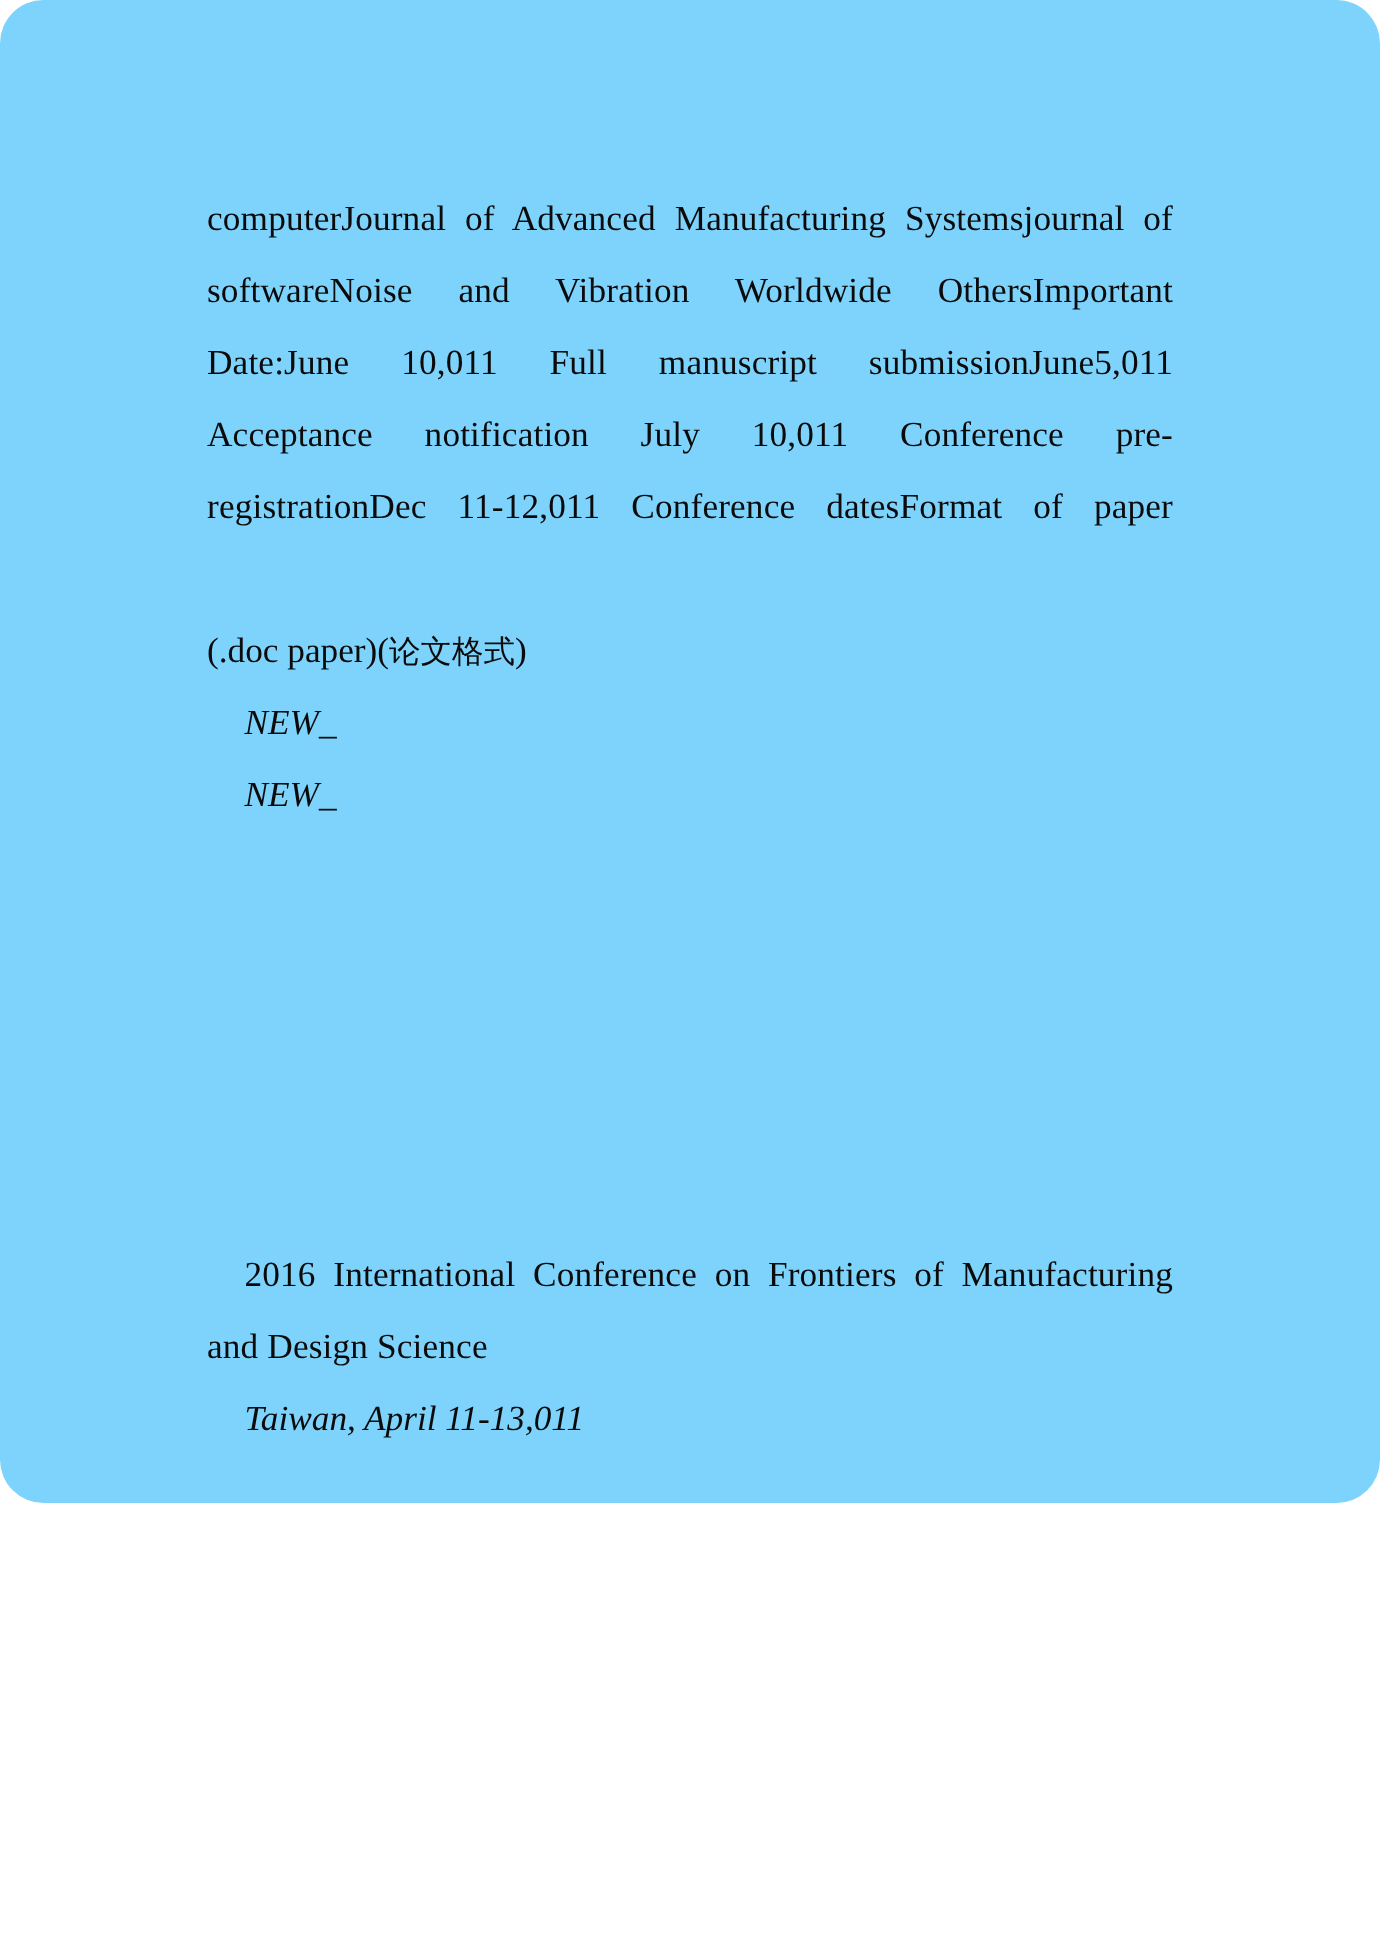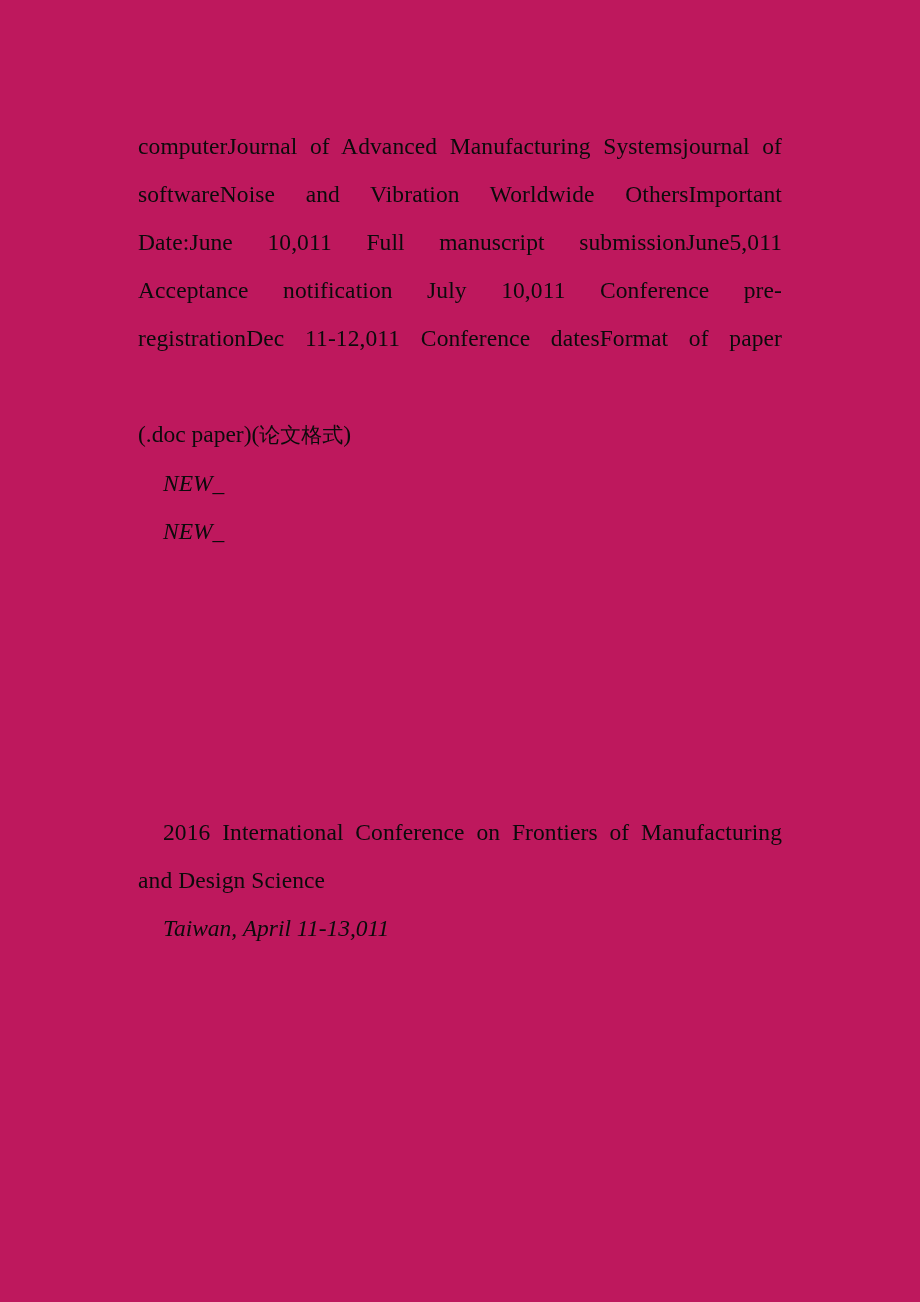--- a/index.html
+++ b/index.html
@@ -12,23 +12,24 @@
     height: 1302px;
     overflow: hidden;
     font-family: "Liberation Serif", "DejaVu Serif", serif;
     color: #000000;
     -webkit-font-smoothing: antialiased;
   }
 
   .page {
     position: relative;
     width: 920px;
-    height: 1302px;
-    background: #be185d;
+    height: 1002px;
+    background: #7dd3fc;
     box-sizing: border-box;
+    border-radius: 29px;
   }
 
   
   .text-column {
     position: absolute;
     left: 138px;
     top: 122px;
     width: 644px;
   }
 
@@ -68,21 +69,21 @@
   }
 
   .line-indent {
     padding-left: 25px;
     font-style: italic;
   }
 
   .block-lower {
     position: absolute;
     left: 138px;
-    top: 808px;
+    top: 826px;
     width: 644px;
   }
 
   .cjk {
     font-family: "DejaVu Sans", "Liberation Sans", sans-serif;
     font-size: 21px;
   }
 </style>
 </head>
 <body>

